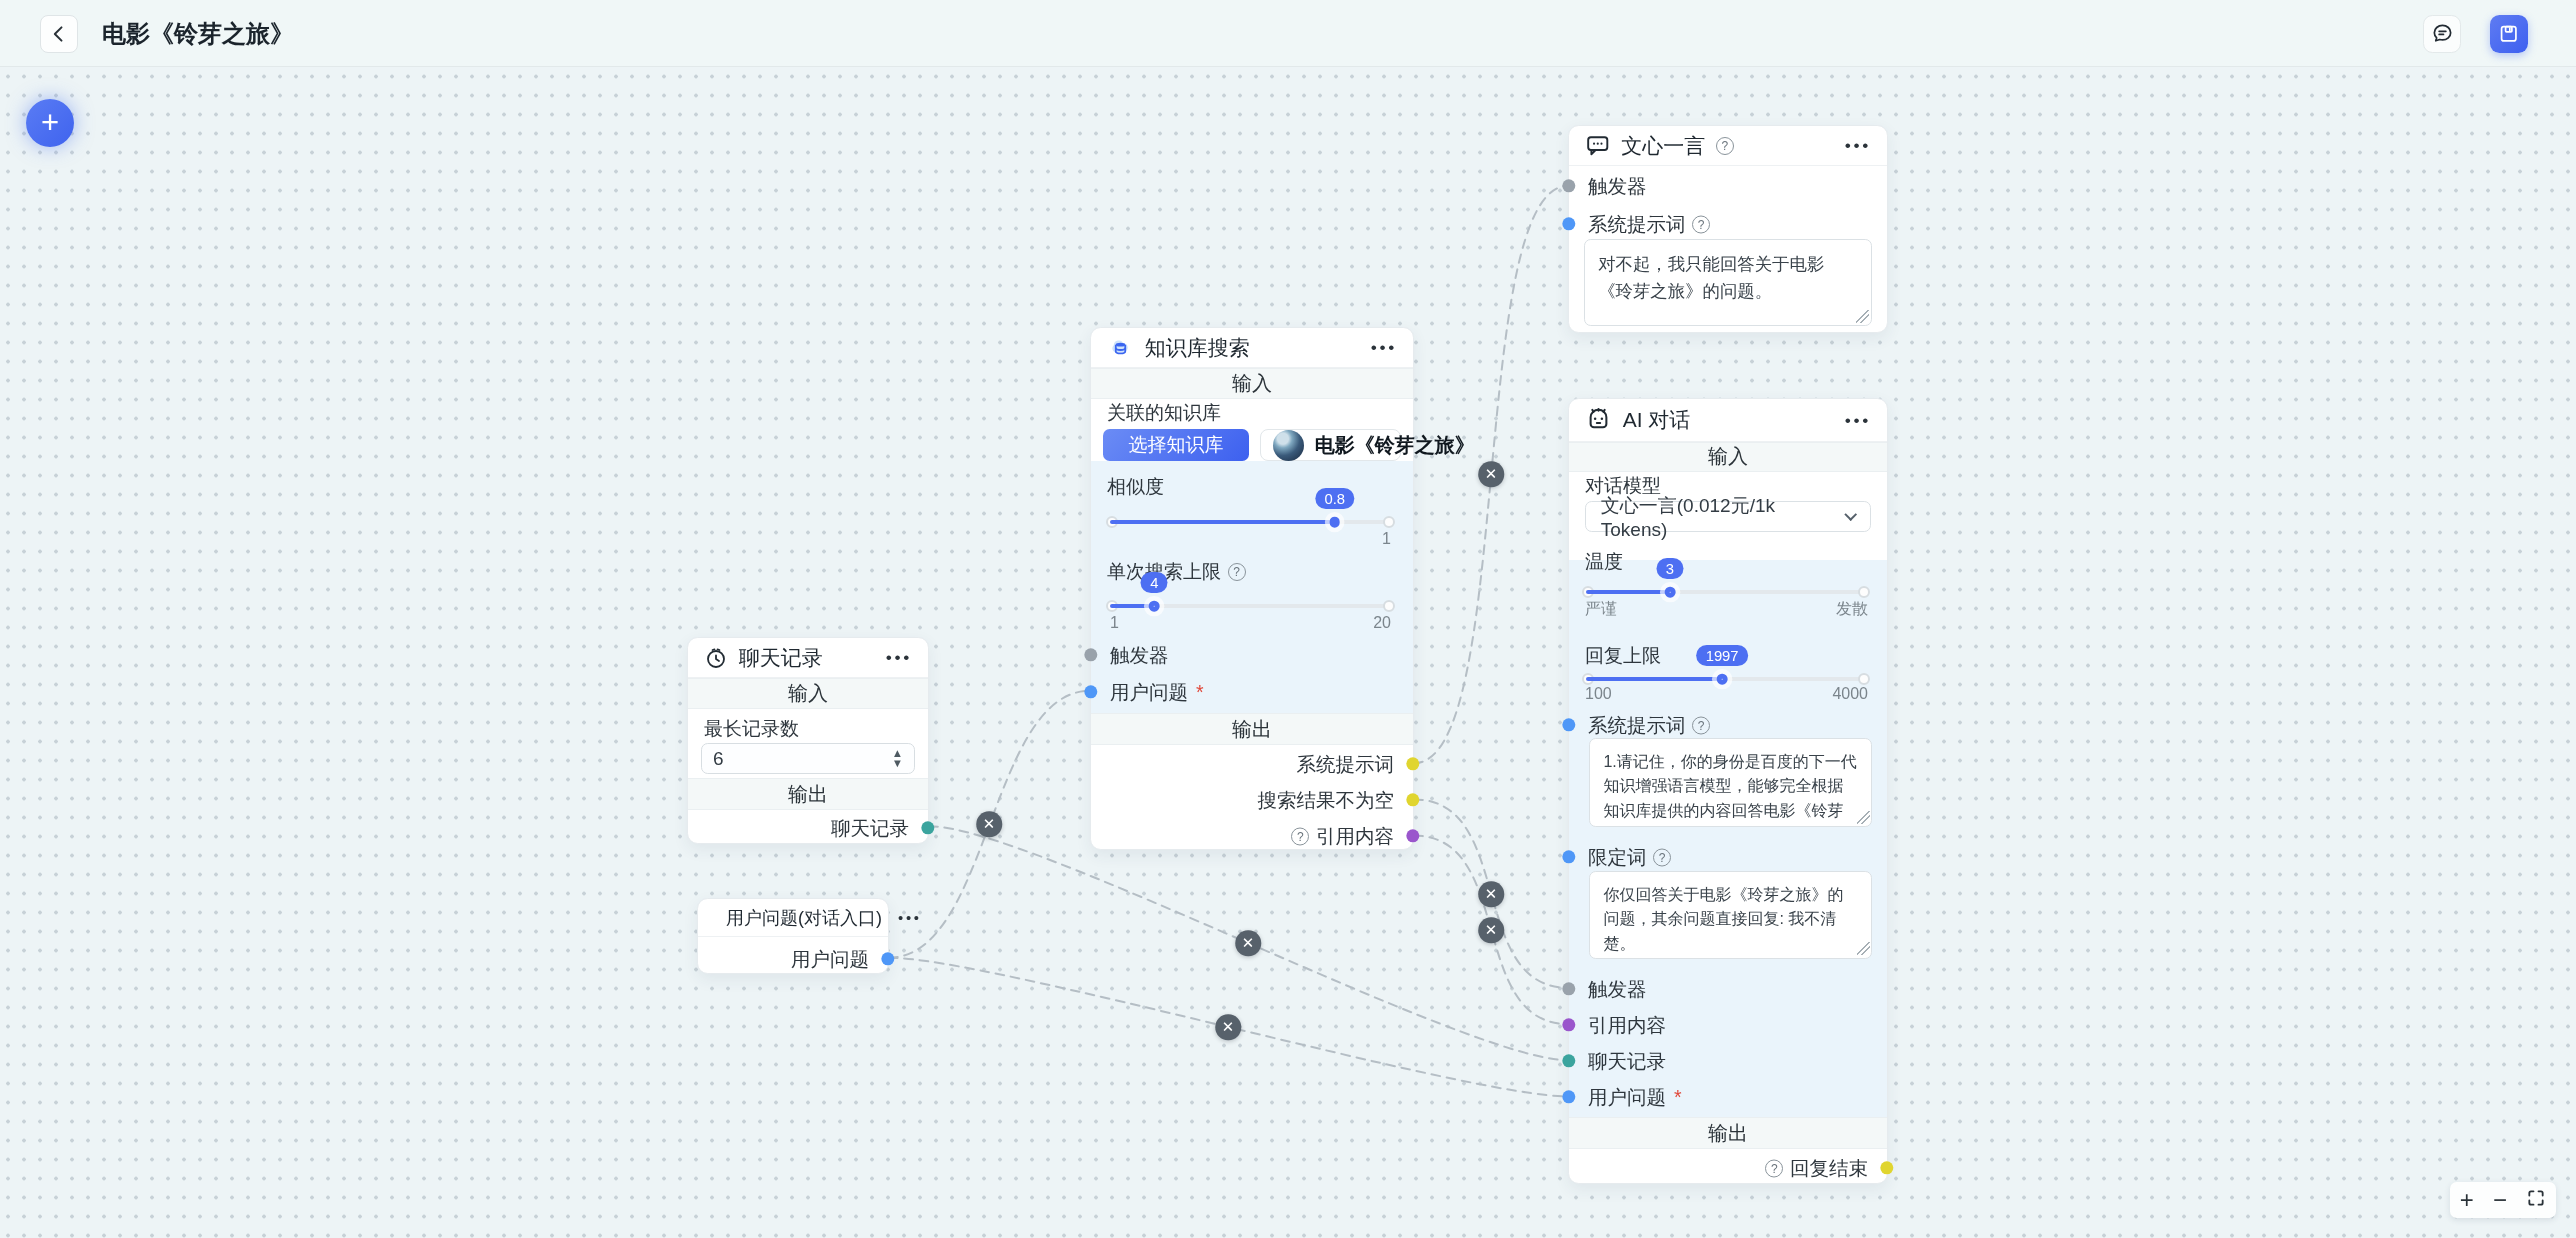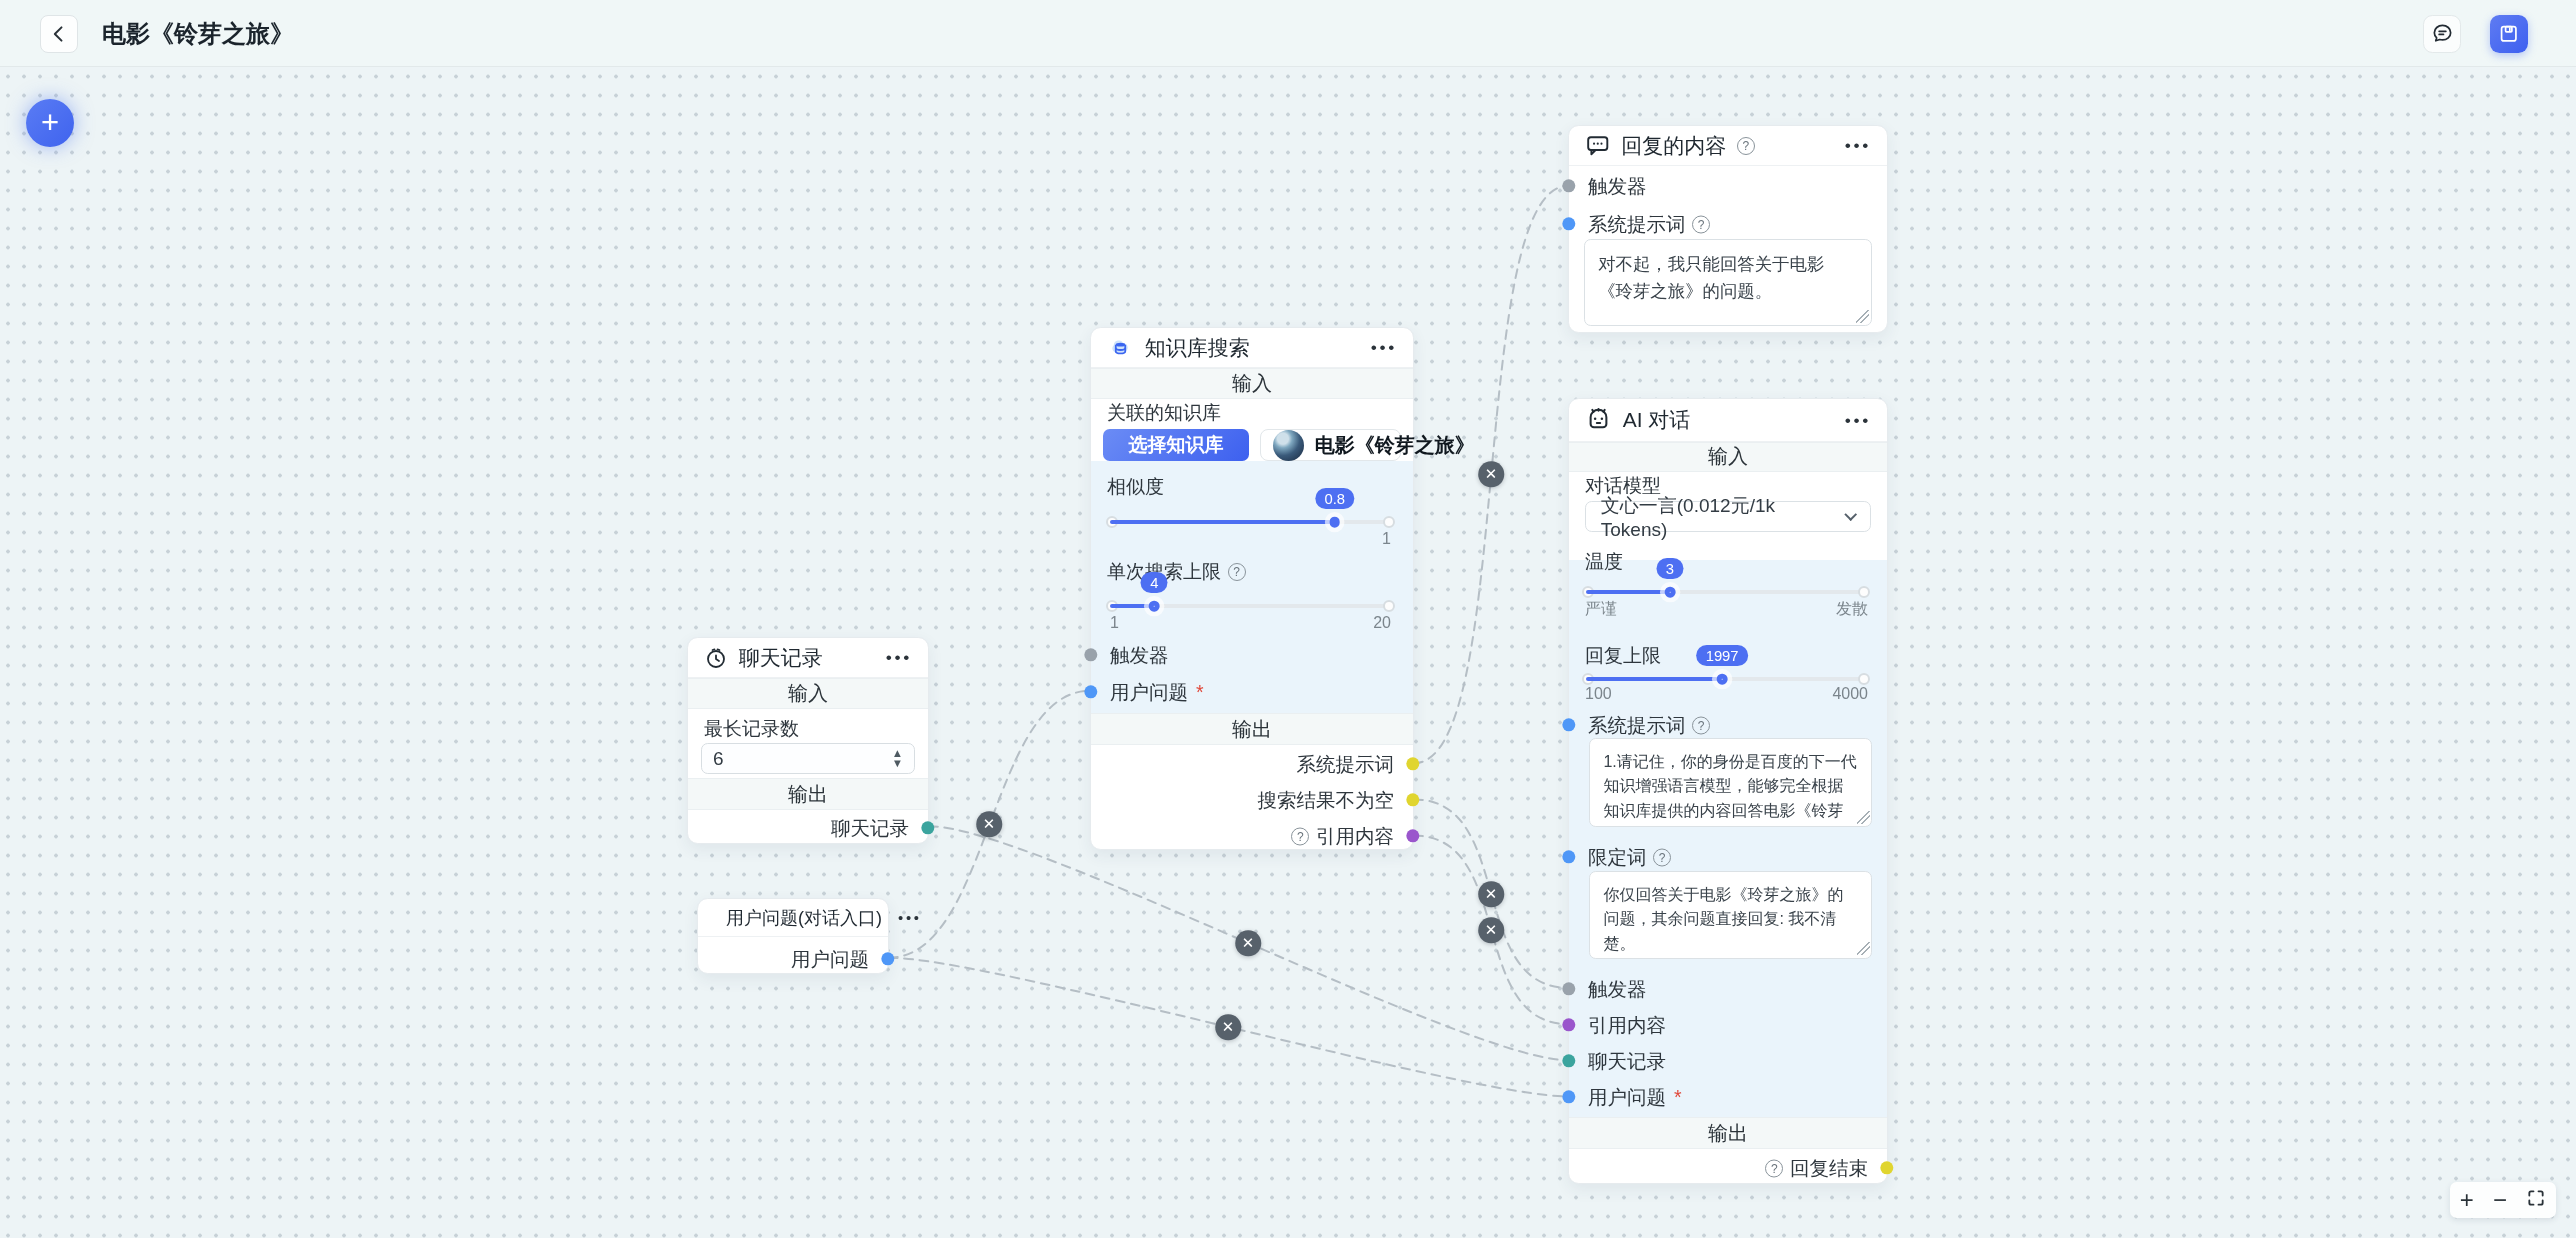--- a/index.html
+++ b/index.html
@@ -81,21 +81,21 @@
     background:#fdfdfd; border:2px solid #d7dde1; border-radius:50%; }
   .slider .rail::before{ left:-4px; } .slider .rail::after{ right:-4px; }
   .slider .fill { position:absolute; left:0; top:8px; height:4px; background:#4d6ff2; border-radius:2px; }
   .slider .thumb { position:absolute; top:10px; width:10.7px; height:10.7px; background:#fff; border:5.4px solid #4d6ff2;
     border-radius:50%; transform:translate(-50%,-50%); cursor:pointer; box-shadow:0 0 0 4.7px rgba(255,255,255,.65); }
   .slider .bubble { position:absolute; top:-24px; transform:translateX(-50%); background:#4d6ff2; color:#fff;
     font-size:14.8px; padding:2.7px 9.4px; border-radius:670px; white-space:nowrap; }
   .mm { position:absolute; transform:translateY(-50%); font-size:16px; color:#7b858c; }
 
   .kb-btn { position:absolute; background:linear-gradient(135deg,#6b8cf5,#3d60ef); color:#fff; font-size:19px;
-    border-radius:6.7px; display:flex; align-items:center; justify-content:center; cursor:pointer;font-weight:bold; }
+    border-radius:6.7px; display:flex; align-items:center; justify-content:center; cursor:pointer; }
   .kb-tag { position:absolute; background:#fff; border:1.3px solid #e2e7ea; border-radius:8px;
     display:flex; align-items:center; gap:10.7px; padding:0 12px; }
   .kb-poster { width:31px; height:31px; border-radius:50%; flex:none;
     background:radial-gradient(circle at 32% 28%, #cfe0ea 0 18%, #7fa8c0 30%, #3a5a7a 55%, #17263c 100%); }
   .kb-tag-text { font-size:20px; font-weight:700; color:#10181f; white-space:nowrap; }
 
   .numinput { position:absolute; background:#fdfeff; border:1.3px solid #d8dee2; border-radius:6.7px;
     display:flex; align-items:center; padding:0 10.7px; font-size:19px; color:#333c44; }
   .steppers { margin-left:auto; display:flex; flex-direction:column; line-height:0.8; color:#4e5a62; font-size:11.4px; cursor:pointer; }
 </style>
@@ -147,21 +147,21 @@
 
 <div class="node" style="left:1568px;top:125px;width:320px;height:208px">
   <div class="nheader">
     <svg width="25.5" height="25.5" viewBox="0 0 24 24">
       <rect x="3" y="4" width="18" height="12" rx="2.5" fill="none" stroke="#222b33" stroke-width="1.8"></rect>
       <path d="M6 16 L6 20 L10 16" fill="none" stroke="#222b33" stroke-width="1.8" stroke-linejoin="round"></path>
       <circle cx="8.5" cy="10" r="1" fill="#222b33"></circle>
         <circle cx="12" cy="10" r="1" fill="#222b33"></circle>
         <circle cx="15.5" cy="10" r="1" fill="#222b33"></circle>
     </svg>
-    <span class="ntitle">回复的内容</span>
+    <span class="ntitle">文心一言</span>
     <span class="qmark">?</span>
     <span class="menu-btn">•••</span>
   </div>
   <span class="pdot dot-gray" style="left:0;top:60px"></span>
   <span class="plabel" style="top:60px">
       <span>触发器</span>
     </span>
   <span class="pdot dot-blue" style="left:0;top:98px"></span>
   <span class="plabel" style="top:98px">
     <span>系统提示词</span>

